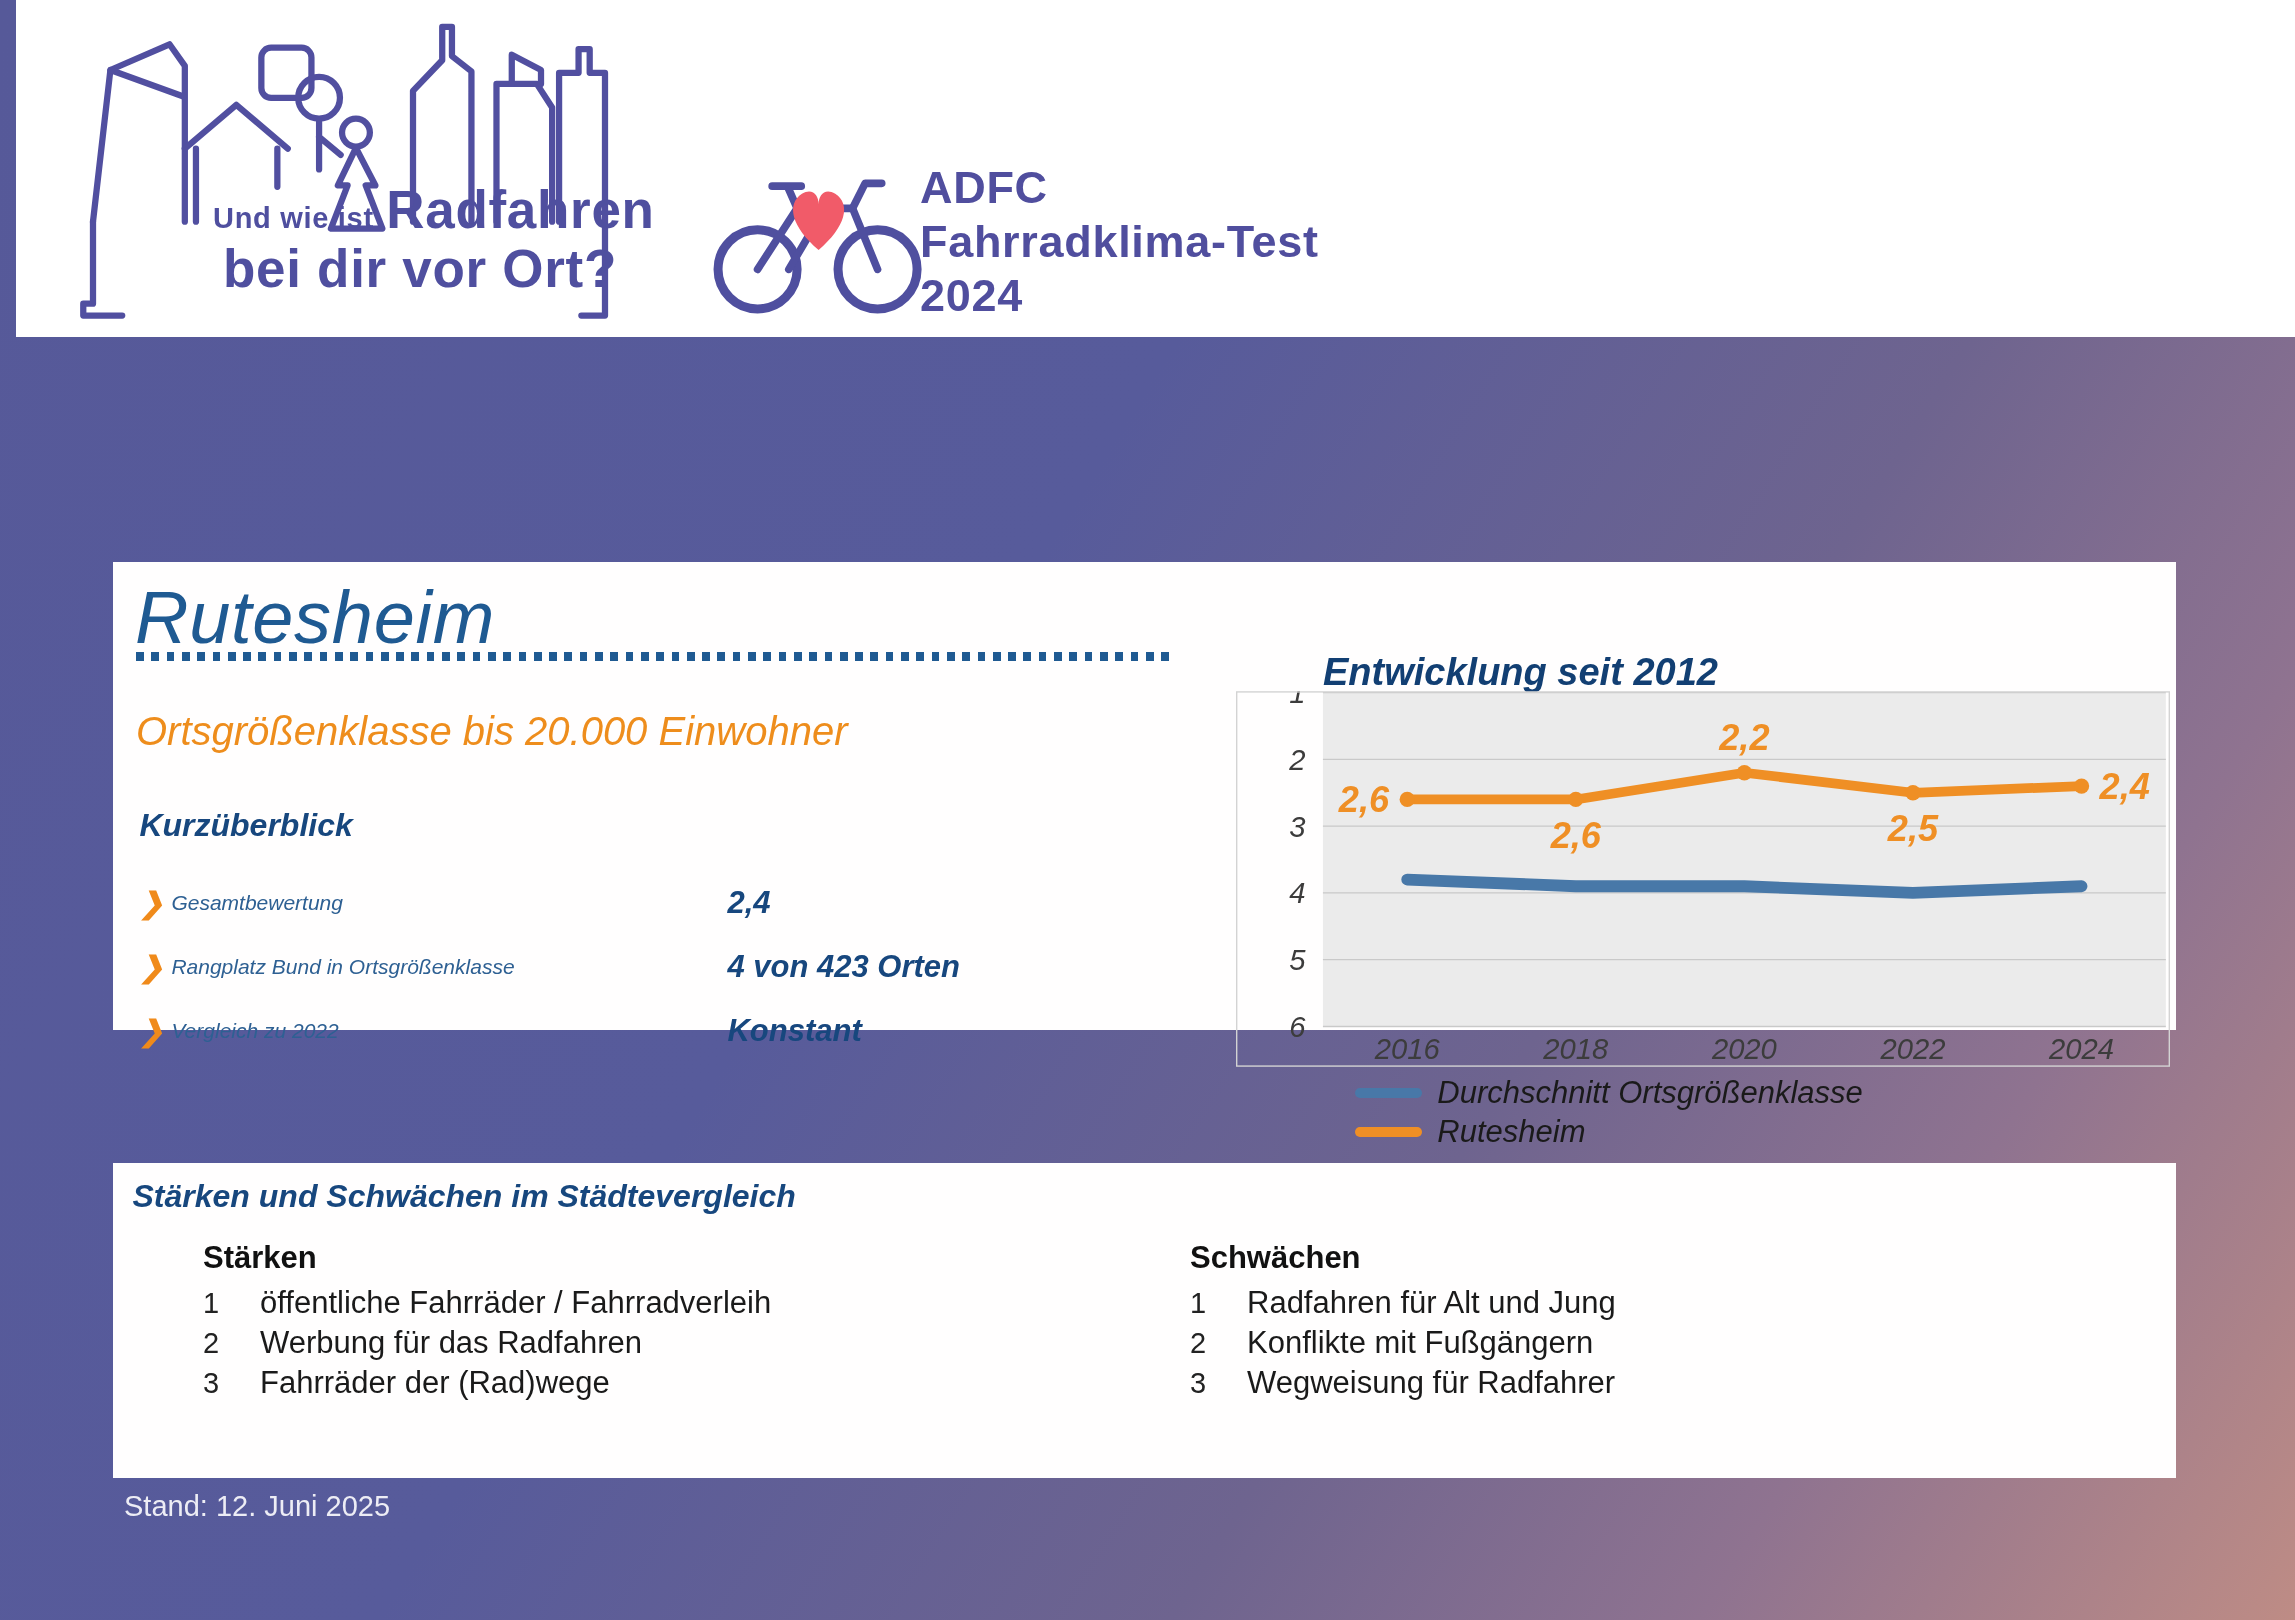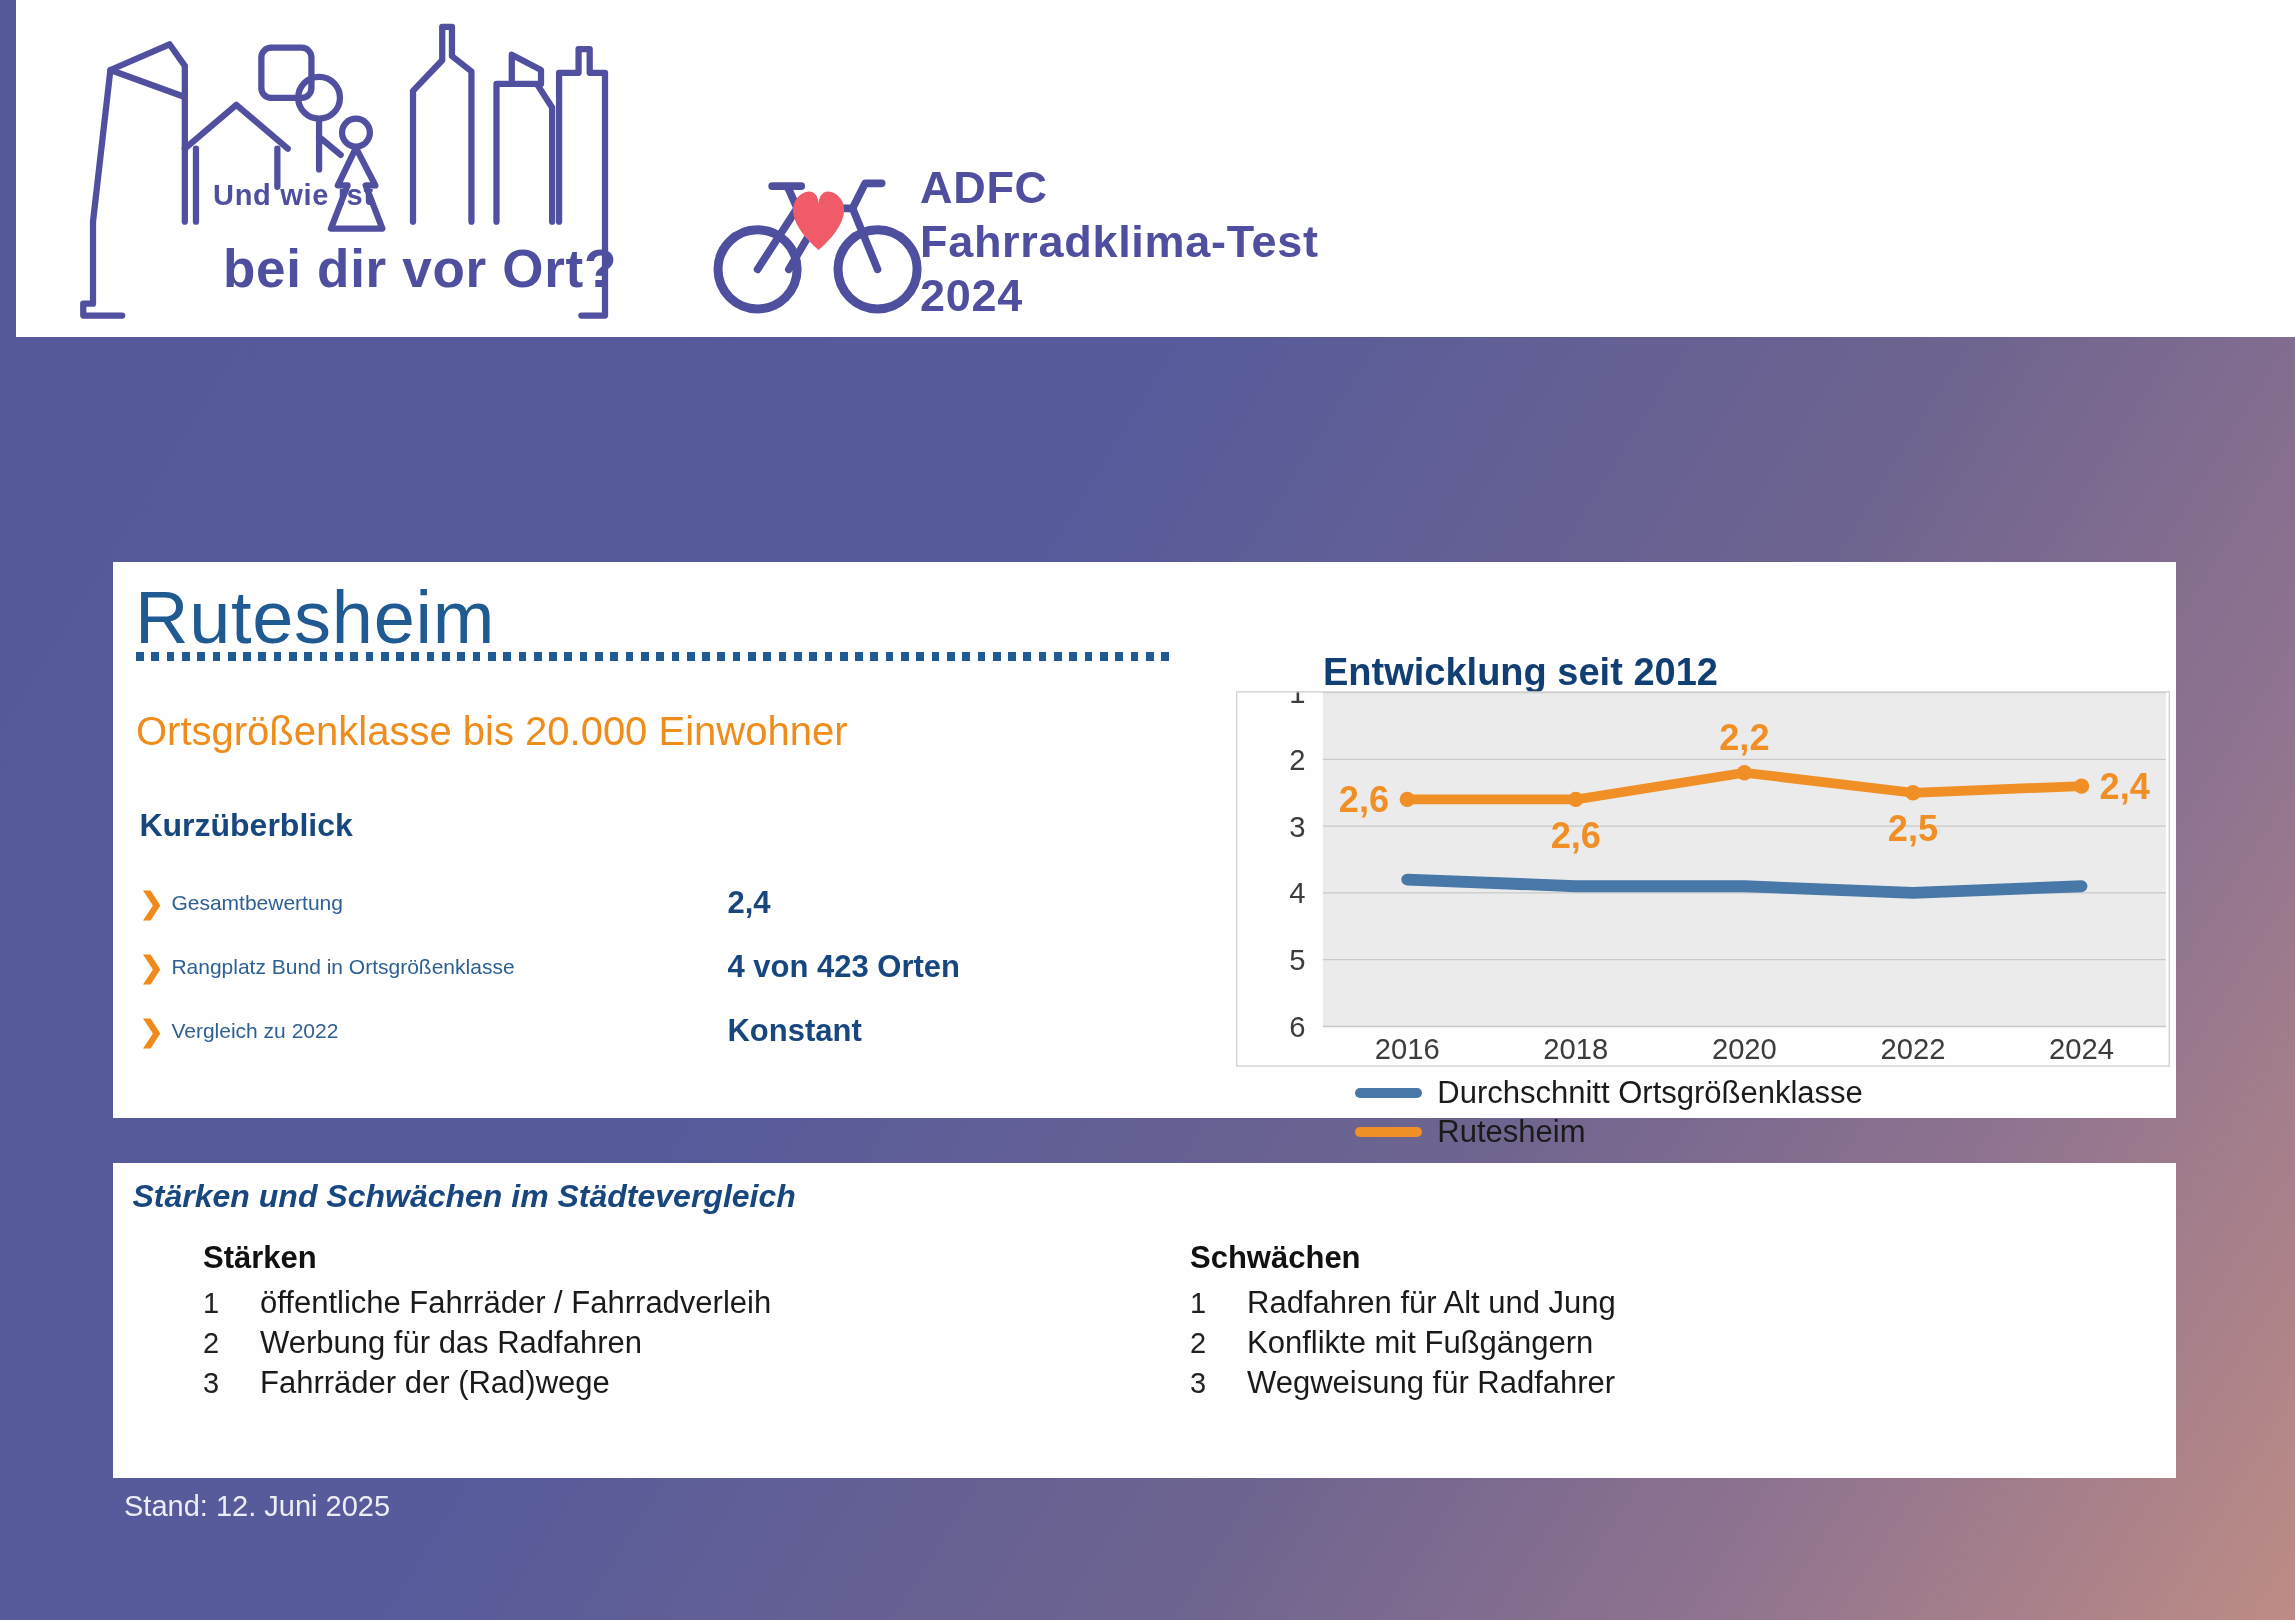--- a/index.html
+++ b/index.html
@@ -12,21 +12,21 @@
   .skyline{position:absolute;left:63px;top:5.6px;}
   .logo-text-row{position:absolute;left:197px;top:179px;display:flex;align-items:baseline;color:#4F4F9F;}
   .logo-small{font-size:29px;font-weight:600;letter-spacing:0.7px;}
   .logo-big{font-size:53px;font-weight:700;margin-left:12.5px;letter-spacing:0.7px;}
   .logo-line2{position:absolute;left:207px;top:238px;font-size:53px;font-weight:700;color:#4F4F9F;letter-spacing:0.7px;}
   .bike{position:absolute;left:689px;top:157px;}
   .brand{position:absolute;left:904px;top:161px;color:#504E9E;font-weight:700;font-size:45px;line-height:54px;letter-spacing:0.7px;}
 
   
   .card{position:absolute;background:#FFFEFE;}
-  #card1{left:113px;top:562px;width:2063px;height:556px;}
+  #card1{left:113px;top:562px;width:2063px;height:468px;font-style:italic;}
   #card2{left:113px;top:1163px;width:2063px;height:315px;}
 
   .city-title{position:absolute;left:22px;top:12.5px;font-size:74px;font-weight:400;color:#1F5A92;letter-spacing:0.7px;}
   .dotted{position:absolute;left:23px;top:90px;width:1036px;height:9px;
           background:repeating-linear-gradient(90deg,#1F5A92 0 7.7px,transparent 7.7px 15.3px);}
   .subtitle{position:absolute;left:23px;top:147px;font-size:40px;color:#EE8D1C;}
   .overview-heading{position:absolute;left:26.4px;top:245px;font-size:32px;font-weight:700;color:#17477E;}
   .ov-row{position:absolute;left:26.4px;width:1043px;height:43px;display:flex;align-items:center;}
   .ov-row .arrow{color:#F08A1A;font-size:29px;font-weight:700;width:32px;}
   .ov-row .lbl{font-size:21px;color:#2E6093;}
@@ -67,20 +67,21 @@
         <path d="M480,310 V122 L522,78 V30 h14 v42 l28,22 V310"></path>
         <path d="M600,310 V112 h58 l22,34 V310"></path>
         <path d="M622,112 V70 l42,22 v20"></path>
         <path d="M690,310 V96 h28 V62 h16 v34 h22 V445 H722"></path>
         <path d="M20,310 V428 H6 V445 H62"></path>
       </g>
     </svg>
 
     <div class="logo-text-row">
       <span class="logo-small">Und wie ist</span>
+      <span class="logo-big">Radfahren</span>
     </div>
     <div class="logo-line2">bei dir vor Ort?</div>
 
     <svg class="bike" width="230" height="163" viewBox="0 0 330 235">
       <g fill="none" stroke="#4F4F9F" stroke-width="13" stroke-linecap="round" stroke-linejoin="round">
         <circle cx="75" cy="162" r="57"></circle>
         <circle cx="248" cy="162" r="57"></circle>
         <path d="M75,162 L132,74 L212,74 L248,162 M120,162 L165,86" stroke-width="11"></path>
         <path d="M132,74 L118,42 M96,42 h42" stroke-width="11"></path>
         <path d="M212,74 L230,38 h24" stroke-width="11"></path>

